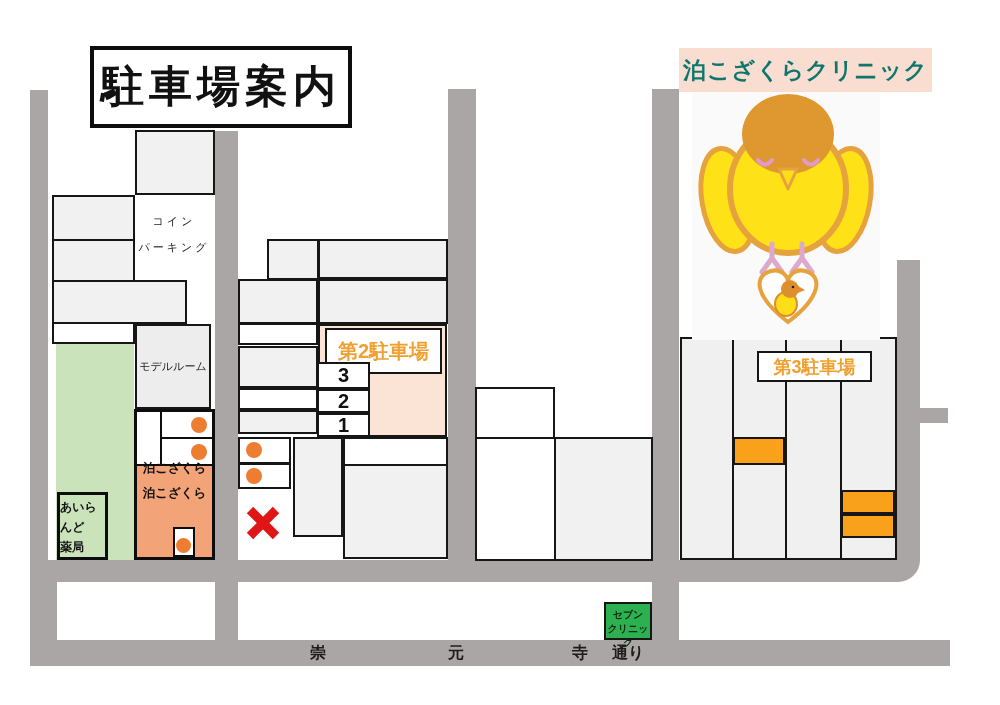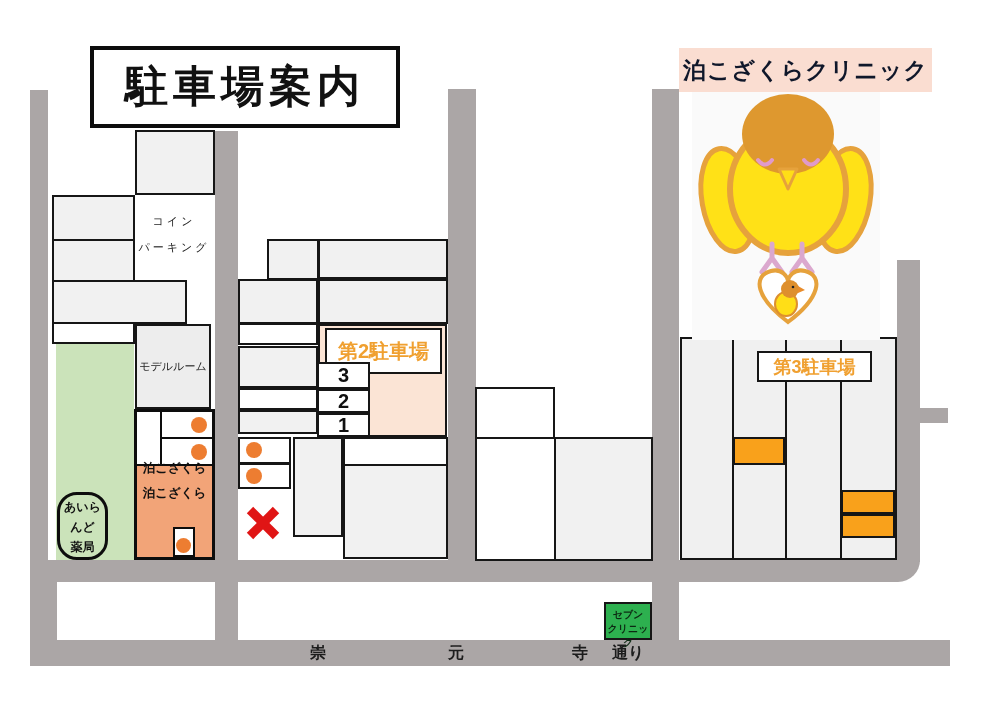--- a/index.html
+++ b/index.html
@@ -7,25 +7,25 @@
        font-family:"Liberation Sans","DejaVu Sans",sans-serif;color:#111;}
   .abs{position:absolute;box-sizing:border-box;}
   
   .road{background:#ABA6A6;z-index:1;}
   
   .cell{background:#F1F1F1;border:2px solid #161616;z-index:2;}
   .cell.white{background:#ffffff;}
   
   .ctr{display:flex;align-items:center;justify-content:center;text-align:center;}
   
-  #title-box{left:90px;top:46px;width:310px;height:82px;background:#fff;border:4px solid #0d0d0d;
+  #title-box{left:90px;top:46px;width:262px;height:82px;background:#fff;border:4px solid #0d0d0d;
              z-index:5;font-size:43px;font-weight:600;letter-spacing:5px;}
   
   #banner{left:679px;top:48px;width:253px;height:44px;background:#FADDD1;z-index:3;
-          color:#0f172a;font-size:23px;font-weight:bold;letter-spacing:1px;}
+          color:#0f766e;font-size:23px;font-weight:bold;letter-spacing:1px;}
   
   #bird-box{left:692px;top:92px;width:188px;height:248px;background:#FAFAFA;z-index:3;}
   
   .plabel{background:#fff;border:2px solid #161616;color:#F0A030;font-weight:bold;z-index:4;}
   .bay{background:#fff;border:2px solid #161616;font-size:20px;font-weight:bold;z-index:4;}
   .dot{position:absolute;width:16px;height:16px;border-radius:50%;background:#ED7D31;}
   .smalltxt{font-size:11px;color:#222;}
   
   #clinic-block{left:134px;top:409px;width:81px;height:151px;border:3px solid #0d0d0d;
                 background:#F2A478;z-index:3;}
@@ -93,21 +93,21 @@
     </div>
     <div class="abs" style="left:0;top:44px;width:75px;text-align:center;font-size:12.5px;font-weight:bold;line-height:25px;">
       <div>泊こざくら</div>
       <div>泊こざくら</div>
     </div>
     <div class="abs" style="left:36px;top:115px;width:22px;height:30px;background:#fff;border:2px solid #0d0d0d;">
       <span class="dot" style="left:1px;top:9px;width:15px;height:15px;"></span>
     </div>
   </div>
 
-  <div class="abs" id="pharmacy-box" style="text-align:center;border-radius:20px;">
+  <div class="abs" id="pharmacy-box" style="text-align:left;">
     <div>あいら</div>
     <div>んど</div>
     <div>薬局</div>
   </div>
 
   <div class="abs cell" style="left:267px;top:239px;width:52px;height:41px;"></div>
   <div class="abs cell" style="left:318px;top:239px;width:130px;height:40px;"></div>
   <div class="abs cell" style="left:238px;top:279px;width:80px;height:45px;"></div>
   <div class="abs cell" style="left:318px;top:279px;width:130px;height:45px;"></div>
 

